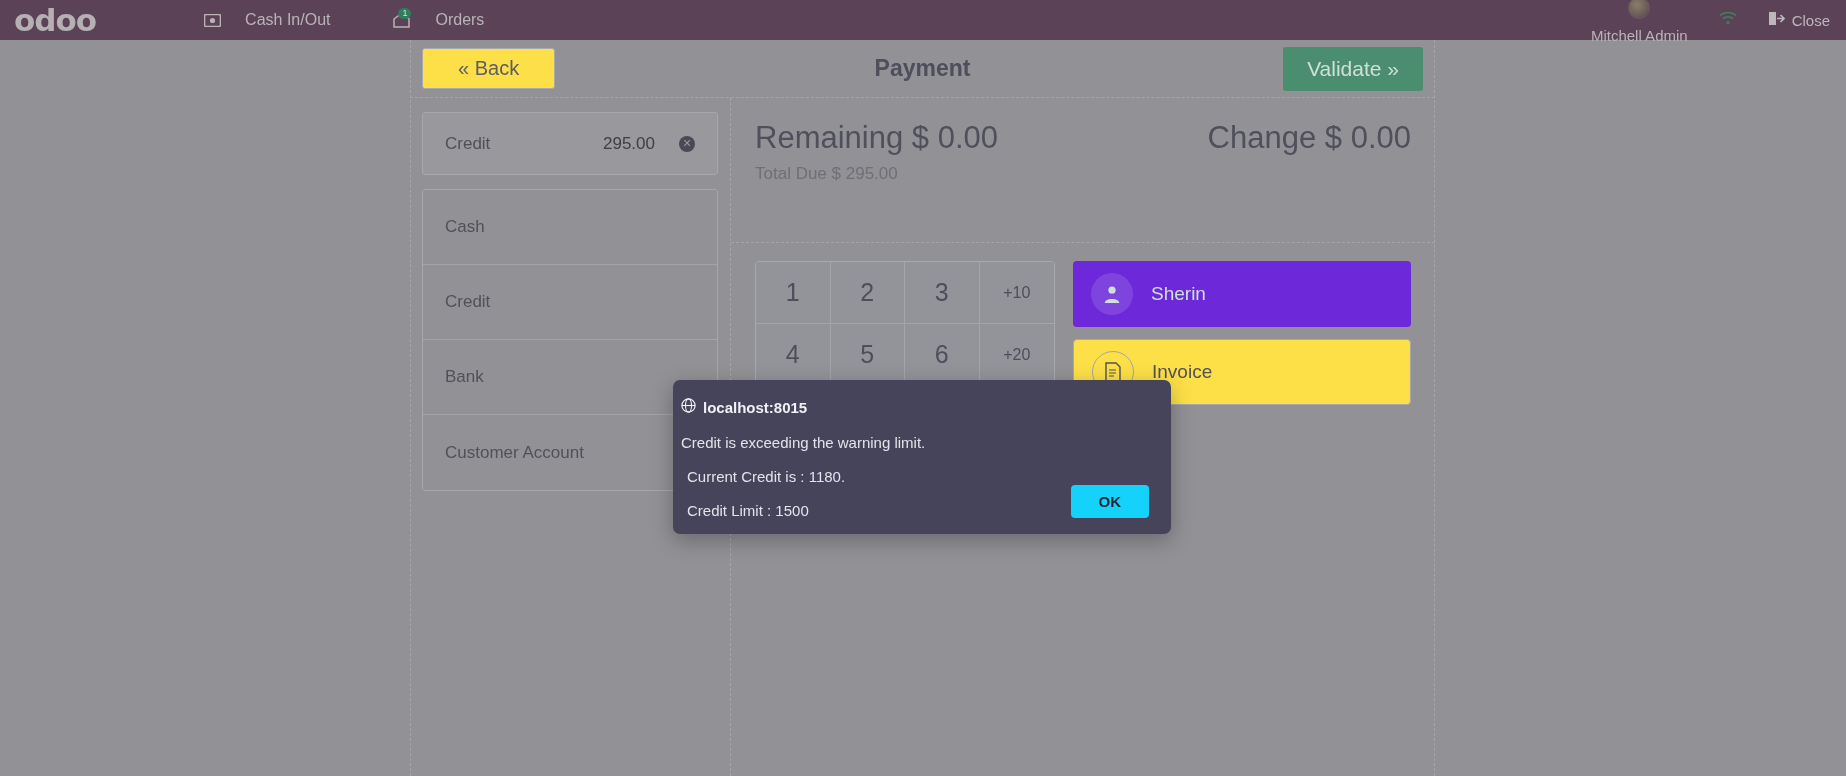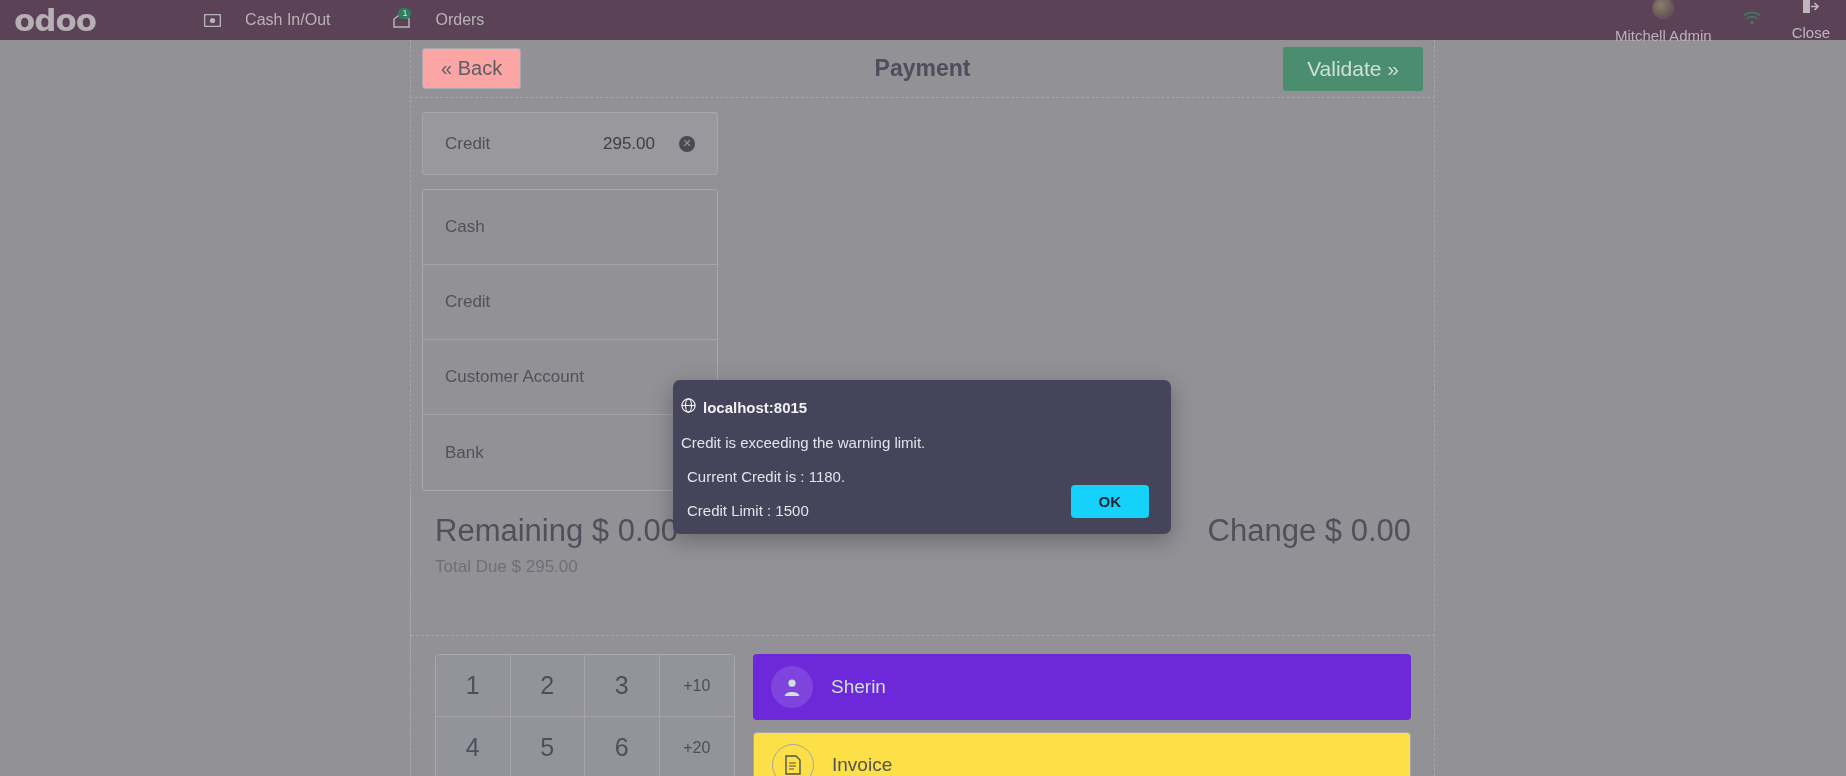--- a/index.html
+++ b/index.html
@@ -39,63 +39,63 @@
   .order-ico-wrap { position: relative; display: inline-flex; }
 
   .topright { margin-left: auto; display: flex; align-items: center; gap: 30px; margin-right: 16px; }
   .user-chip { display: flex; align-items: center; gap: 8px; font-size: 15px; color: #b9b3b8; cursor: pointer; flex-direction: column; }
   .avatar-sm {
     width: 22px; height: 22px; border-radius: 50%;
     background: radial-gradient(circle at 40% 35%, #8d7d6d 0%, #6d5f58 55%, #4f4148 100%);
     border: 1px solid #6b5a64;
   }
   .wifi { color: #3f7f62; cursor: pointer; }
-  .close-btn { display: flex; align-items: center; gap: 7px; font-size: 15px; color: #bdb7bc; cursor: pointer; flex-direction: column; }
+  .close-btn { display: flex; align-items: center; gap: 7px; font-size: 15px; color: #bdb7bc; cursor: pointer; }
 
   
   .frame {
     position: absolute; left: 410px; top: 40px;
     width: 1025px; height: 736px;
   }
   .dash-v-left  { position:absolute; left:0; top:0; bottom:0; border-left:1px dashed #a6a6aa; }
   .dash-v-right { position:absolute; right:0; top:0; bottom:0; border-left:1px dashed #a6a6aa; }
 
   
   .actionrow {
     position: relative; height: 58px;
     display: flex; align-items: center;
     padding: 0 12px;
     border-bottom: 1px dashed #a6a6aa;
   }
   .btn-back {
-    background: #fca5a5;
+    background: #fde047;
     border: 1px solid #a9a9ad;
     border-radius: 3px;
     color: #5d5d66;
     font-size: 20px;
-    padding: 8px 18px;
+    padding: 8px 35px;
     cursor: pointer;
   }
   .page-title {
     position: absolute; left: 0; right: 0; text-align: center;
     font-size: 23px; font-weight: 700; color: #4e4e5c;
     pointer-events: none;
   }
   .btn-validate {
     margin-left: auto;
     background: #4a8d6f;
     border: none; border-radius: 3px;
     color: #cfe0d6;
     font-size: 21px;
     padding: 10px 24px;
     cursor: pointer;
   }
 
   
-  .body-split { display: flex; height: 678px; flex-direction: column; }
+  .body-split { display: flex; height: 678px; }
   .left-col { width: 320px; padding: 14px 12px 0 12px; }
   .right-col { flex: 1; border-left: 1px dashed #a6a6aa; position: relative; }
 
   
   .paymentlines { margin-bottom: 14px; }
   .pline {
     background: #98989d;
     border: 1px solid #a8a8ac;
     border-radius: 3px;
     height: 63px;
@@ -261,22 +261,22 @@
           <div class="pline">
             <span class="pline-name">Credit</span>
             <span class="pline-amt">295.00</span>
             <span class="pline-del">✕</span>
           </div>
         </div>
 
         <div class="methods">
           <div class="method">Cash</div>
           <div class="method">Credit</div>
+          <div class="method">Bank</div>
           <div class="method">Customer Account</div>
-          <div class="method">Bank</div>
         </div>
       </div>
 
       <div class="right-col">
         <div class="totals">
           <div class="totals-row">
             <div class="remaining">
               <span>Remaining</span>
               <span>$ 0.00</span>
             </div>

